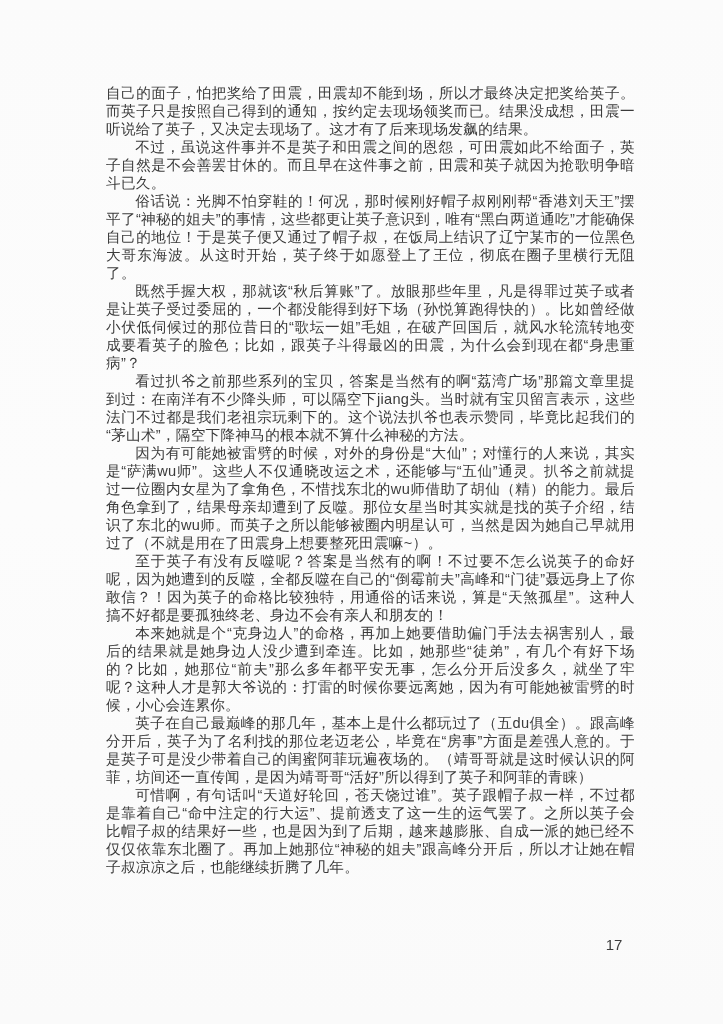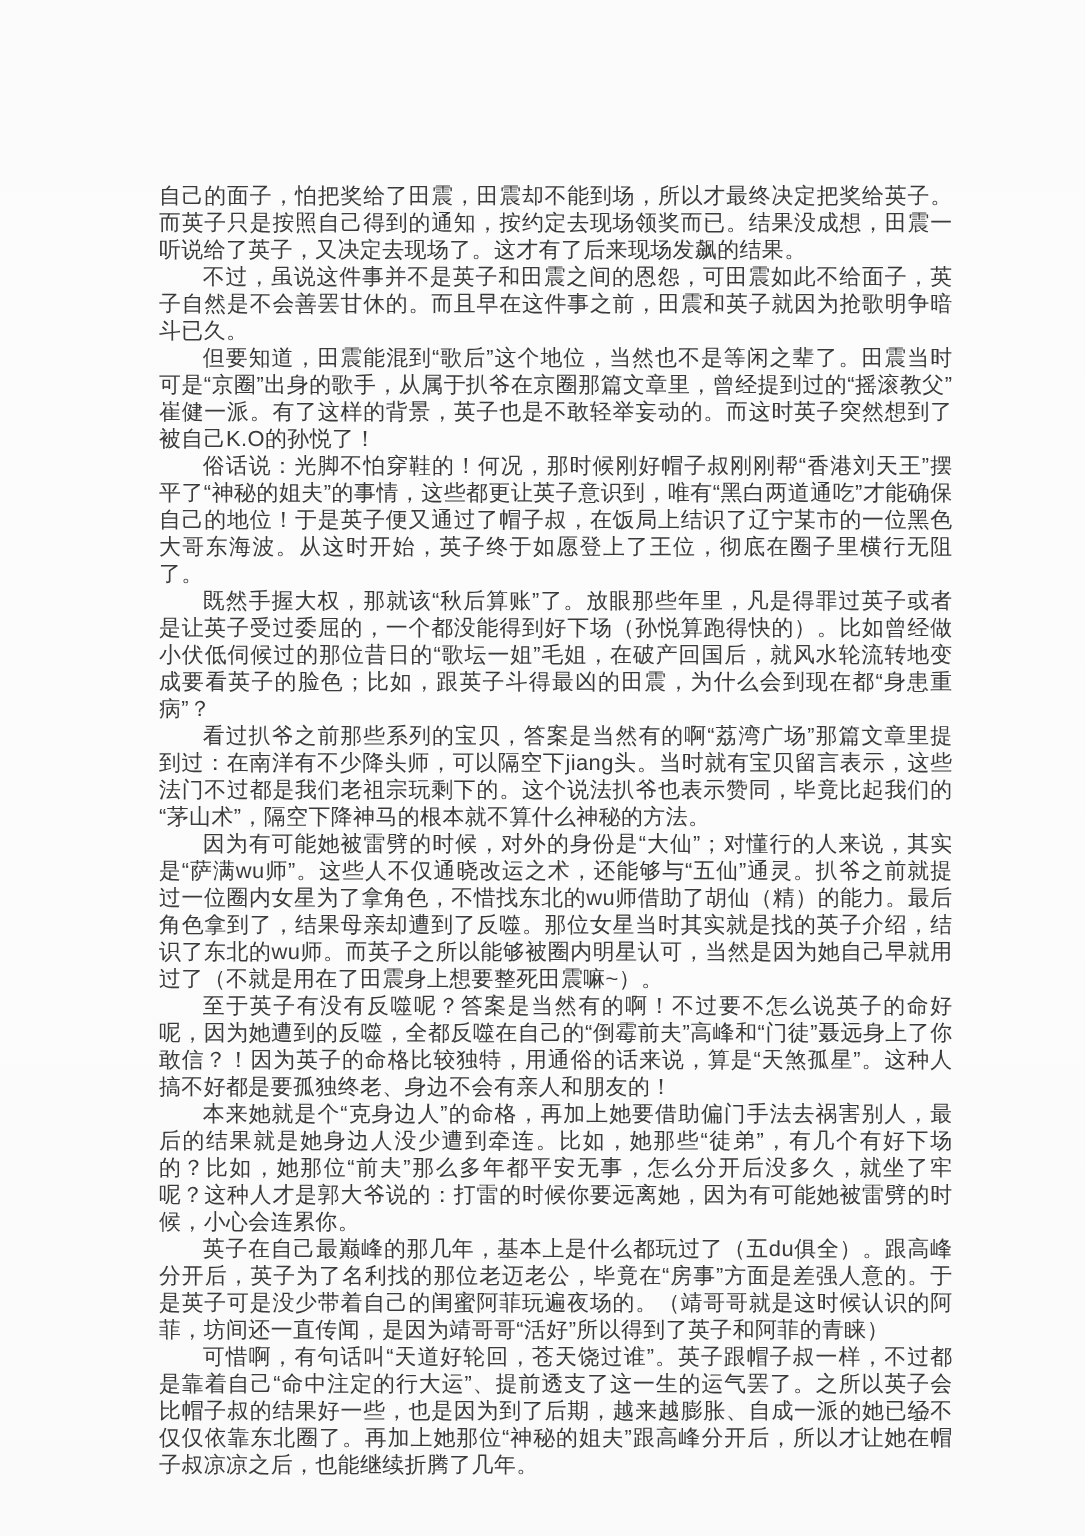--- a/index.html
+++ b/index.html
@@ -17,54 +17,52 @@
   .page {
     position: absolute;
     inset: 0;
     background: linear-gradient(180deg, #fbfbfb 0%, #fcfcfc 50%, #fafafa 100%);
   }
   .text-block {
     position: absolute;
     left: 106px;
     top: 84px;
     width: 529px;
-    margin-top: 38px;
   }
   .text-block p {
     margin: 0;
     font-size: 14.6px;
     line-height: 18px;
     color: #3a3a3a;
     text-align: justify;
     letter-spacing: 0.02em;
     word-break: break-all;
   }
   .text-block p.indent {
     text-indent: 2em;
   }
   .page-number {
     position: absolute;
     top: 936px;
     left: 594px;
     width: 40px;
     text-align: center;
-    font-size: 10px;
+    font-size: 15px;
     line-height: 18px;
     color: #3c3c3c;
   }
 </style>
 </head>
 <body>
 
 <div class="page">
   <div class="text-block">
 
   <p class="">自己的面子，怕把奖给了田震，田震却不能到场，所以才最终决定把奖给英子。而英子只是按照自己得到的通知，按约定去现场领奖而已。结果没成想，田震一听说给了英子，又决定去现场了。这才有了后来现场发飙的结果。</p>
       <p class="indent">不过，虽说这件事并不是英子和田震之间的恩怨，可田震如此不给面子，英子自然是不会善罢甘休的。而且早在这件事之前，田震和英子就因为抢歌明争暗斗已久。</p>
-      <p class="indent">但要知道，田震能混到“歌后”这个地位，当然也不是等闲之辈了。田震当时可是“京圈”出身的歌手，从属于扒爷在京圈那篇文章里，曾经提到过的“摇滚教父”崔健一派。有了这样的背景，英子也是不敢轻举妄动的。而这时英子突然想到了被自己K.O的孙悦了！</p>
       <p class="indent">俗话说：光脚不怕穿鞋的！何况，那时候刚好帽子叔刚刚帮“香港刘天王”摆平了“神秘的姐夫”的事情，这些都更让英子意识到，唯有“黑白两道通吃”才能确保自己的地位！于是英子便又通过了帽子叔，在饭局上结识了辽宁某市的一位黑色大哥东海波。从这时开始，英子终于如愿登上了王位，彻底在圈子里横行无阻了。</p>
       <p class="indent">既然手握大权，那就该“秋后算账”了。放眼那些年里，凡是得罪过英子或者是让英子受过委屈的，一个都没能得到好下场（孙悦算跑得快的）。比如曾经做小伏低伺候过的那位昔日的“歌坛一姐”毛姐，在破产回国后，就风水轮流转地变成要看英子的脸色；比如，跟英子斗得最凶的田震，为什么会到现在都“身患重病”？</p>
       <p class="indent">看过扒爷之前那些系列的宝贝，答案是当然有的啊“荔湾广场”那篇文章里提到过：在南洋有不少降头师，可以隔空下jiang头。当时就有宝贝留言表示，这些法门不过都是我们老祖宗玩剩下的。这个说法扒爷也表示赞同，毕竟比起我们的“茅山术”，隔空下降神马的根本就不算什么神秘的方法。</p>
       <p class="indent">因为有可能她被雷劈的时候，对外的身份是“大仙”；对懂行的人来说，其实是“萨满wu师”。这些人不仅通晓改运之术，还能够与“五仙”通灵。扒爷之前就提过一位圈内女星为了拿角色，不惜找东北的wu师借助了胡仙（精）的能力。最后角色拿到了，结果母亲却遭到了反噬。那位女星当时其实就是找的英子介绍，结识了东北的wu师。而英子之所以能够被圈内明星认可，当然是因为她自己早就用过了（不就是用在了田震身上想要整死田震嘛~）。</p>
       <p class="indent">至于英子有没有反噬呢？答案是当然有的啊！不过要不怎么说英子的命好呢，因为她遭到的反噬，全都反噬在自己的“倒霉前夫”高峰和“门徒”聂远身上了你敢信？！因为英子的命格比较独特，用通俗的话来说，算是“天煞孤星”。这种人搞不好都是要孤独终老、身边不会有亲人和朋友的！</p>
       <p class="indent">本来她就是个“克身边人”的命格，再加上她要借助偏门手法去祸害别人，最后的结果就是她身边人没少遭到牵连。比如，她那些“徒弟”，有几个有好下场的？比如，她那位“前夫”那么多年都平安无事，怎么分开后没多久，就坐了牢呢？这种人才是郭大爷说的：打雷的时候你要远离她，因为有可能她被雷劈的时候，小心会连累你。</p>
       <p class="indent">英子在自己最巅峰的那几年，基本上是什么都玩过了（五du俱全）。跟高峰分开后，英子为了名利找的那位老迈老公，毕竟在“房事”方面是差强人意的。于是英子可是没少带着自己的闺蜜阿菲玩遍夜场的。（靖哥哥就是这时候认识的阿菲，坊间还一直传闻，是因为靖哥哥“活好”所以得到了英子和阿菲的青睐）</p>
       <p class="indent">可惜啊，有句话叫“天道好轮回，苍天饶过谁”。英子跟帽子叔一样，不过都是靠着自己“命中注定的行大运”、提前透支了这一生的运气罢了。之所以英子会比帽子叔的结果好一些，也是因为到了后期，越来越膨胀、自成一派的她已经不仅仅依靠东北圈了。再加上她那位“神秘的姐夫”跟高峰分开后，所以才让她在帽子叔凉凉之后，也能继续折腾了几年。</p>
     </div>
   <div class="page-number">17</div>

